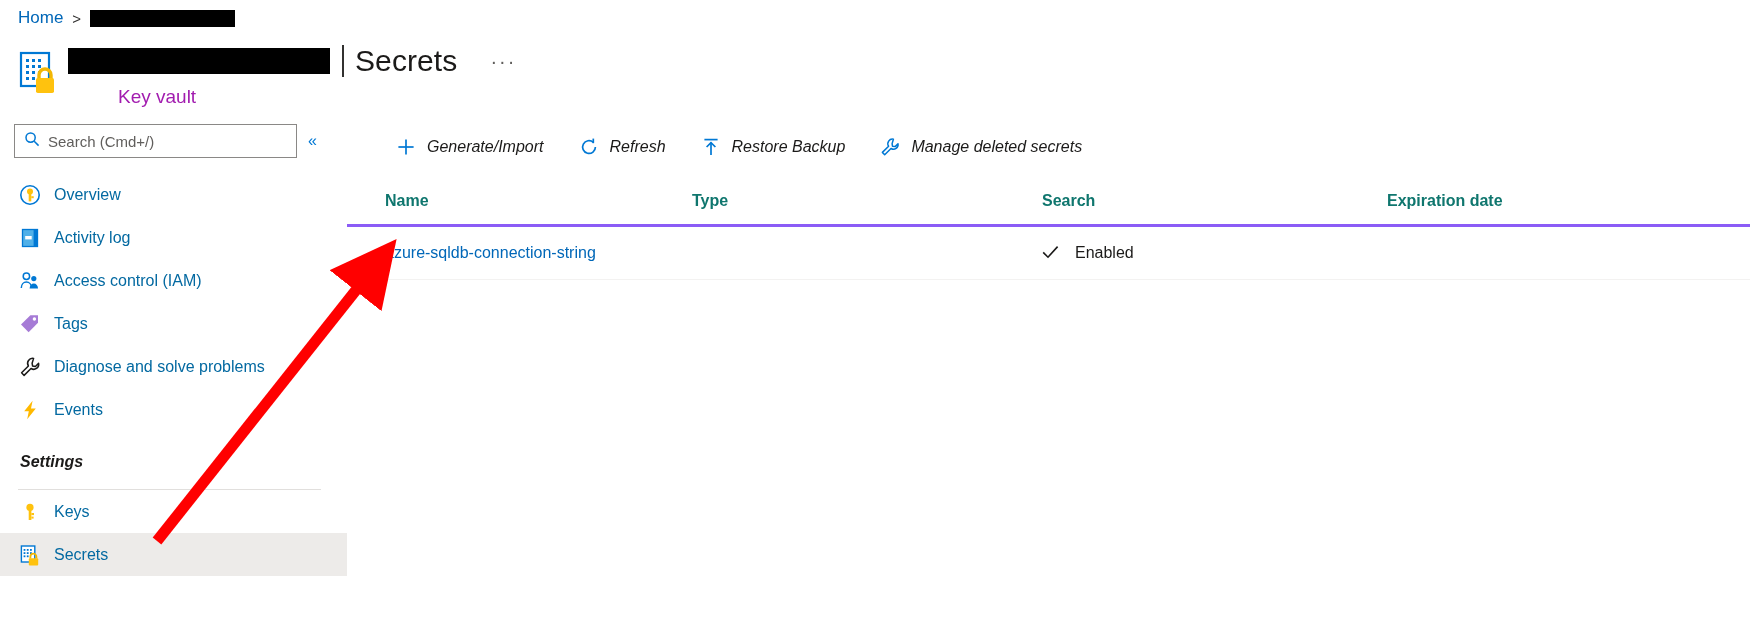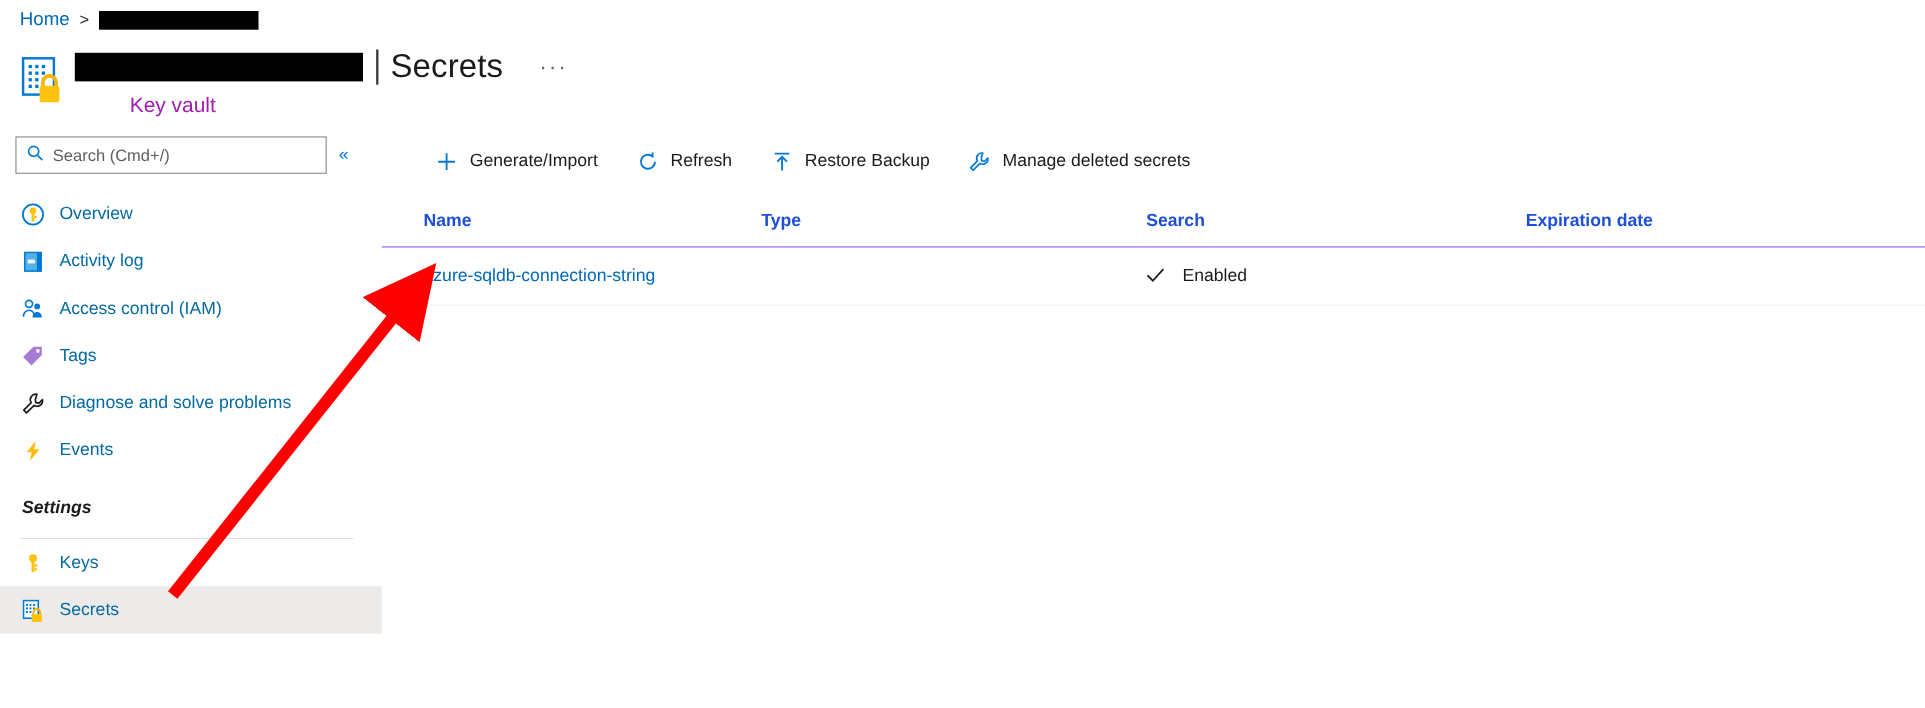--- a/index.html
+++ b/index.html
@@ -78,29 +78,29 @@
 
   
   .main { position: absolute; left: 347px; top: 124px; right: 0; bottom: 0; }
   .toolbar {
     display: flex; align-items: center; height: 46px;
     padding-left: 38px; gap: 0;
   }
   .tb-btn {
     display: flex; align-items: center; height: 34px;
     padding: 0 10px; margin-right: 14px; cursor: pointer;
-    font-size: 16px; color: #1b1a19; white-space: nowrap;
+    font-size: 16px; color: #1b1a19; white-space: nowrap; font-style: italic;
   }
   .tb-btn .ico { width: 22px; height: 22px; display:flex; align-items:center; justify-content:center; flex:none; }
   .tb-btn .lbl { margin-left: 10px; }
 
   table.grid { width: 100%; border-collapse: collapse; table-layout: fixed; }
   table.grid th {
-    text-align: left; font-size: 16px; font-weight: 600; color: #1d4ed8;
-    padding: 22px 0 14px 0; border-bottom: 1px solid #8b5cf6;
+    text-align: left; font-size: 16px; font-weight: 600; color: #0f766e;
+    padding: 22px 0 14px 0; border-bottom: 3px solid #8b5cf6;
   }
   table.grid td {
     font-size: 16px; padding: 17px 0 17px 0;
     border-bottom: 1px solid #f3f2f1; color: #1b1a19;
   }
   .col-name { width: 345px; padding-left: 38px !important; }
   .col-type { width: 350px; }
   .col-status { width: 345px; }
   .col-exp { text-align: right; padding-right: 12px !important; }
   .link-cell { color: #0067b8; cursor: pointer; }

